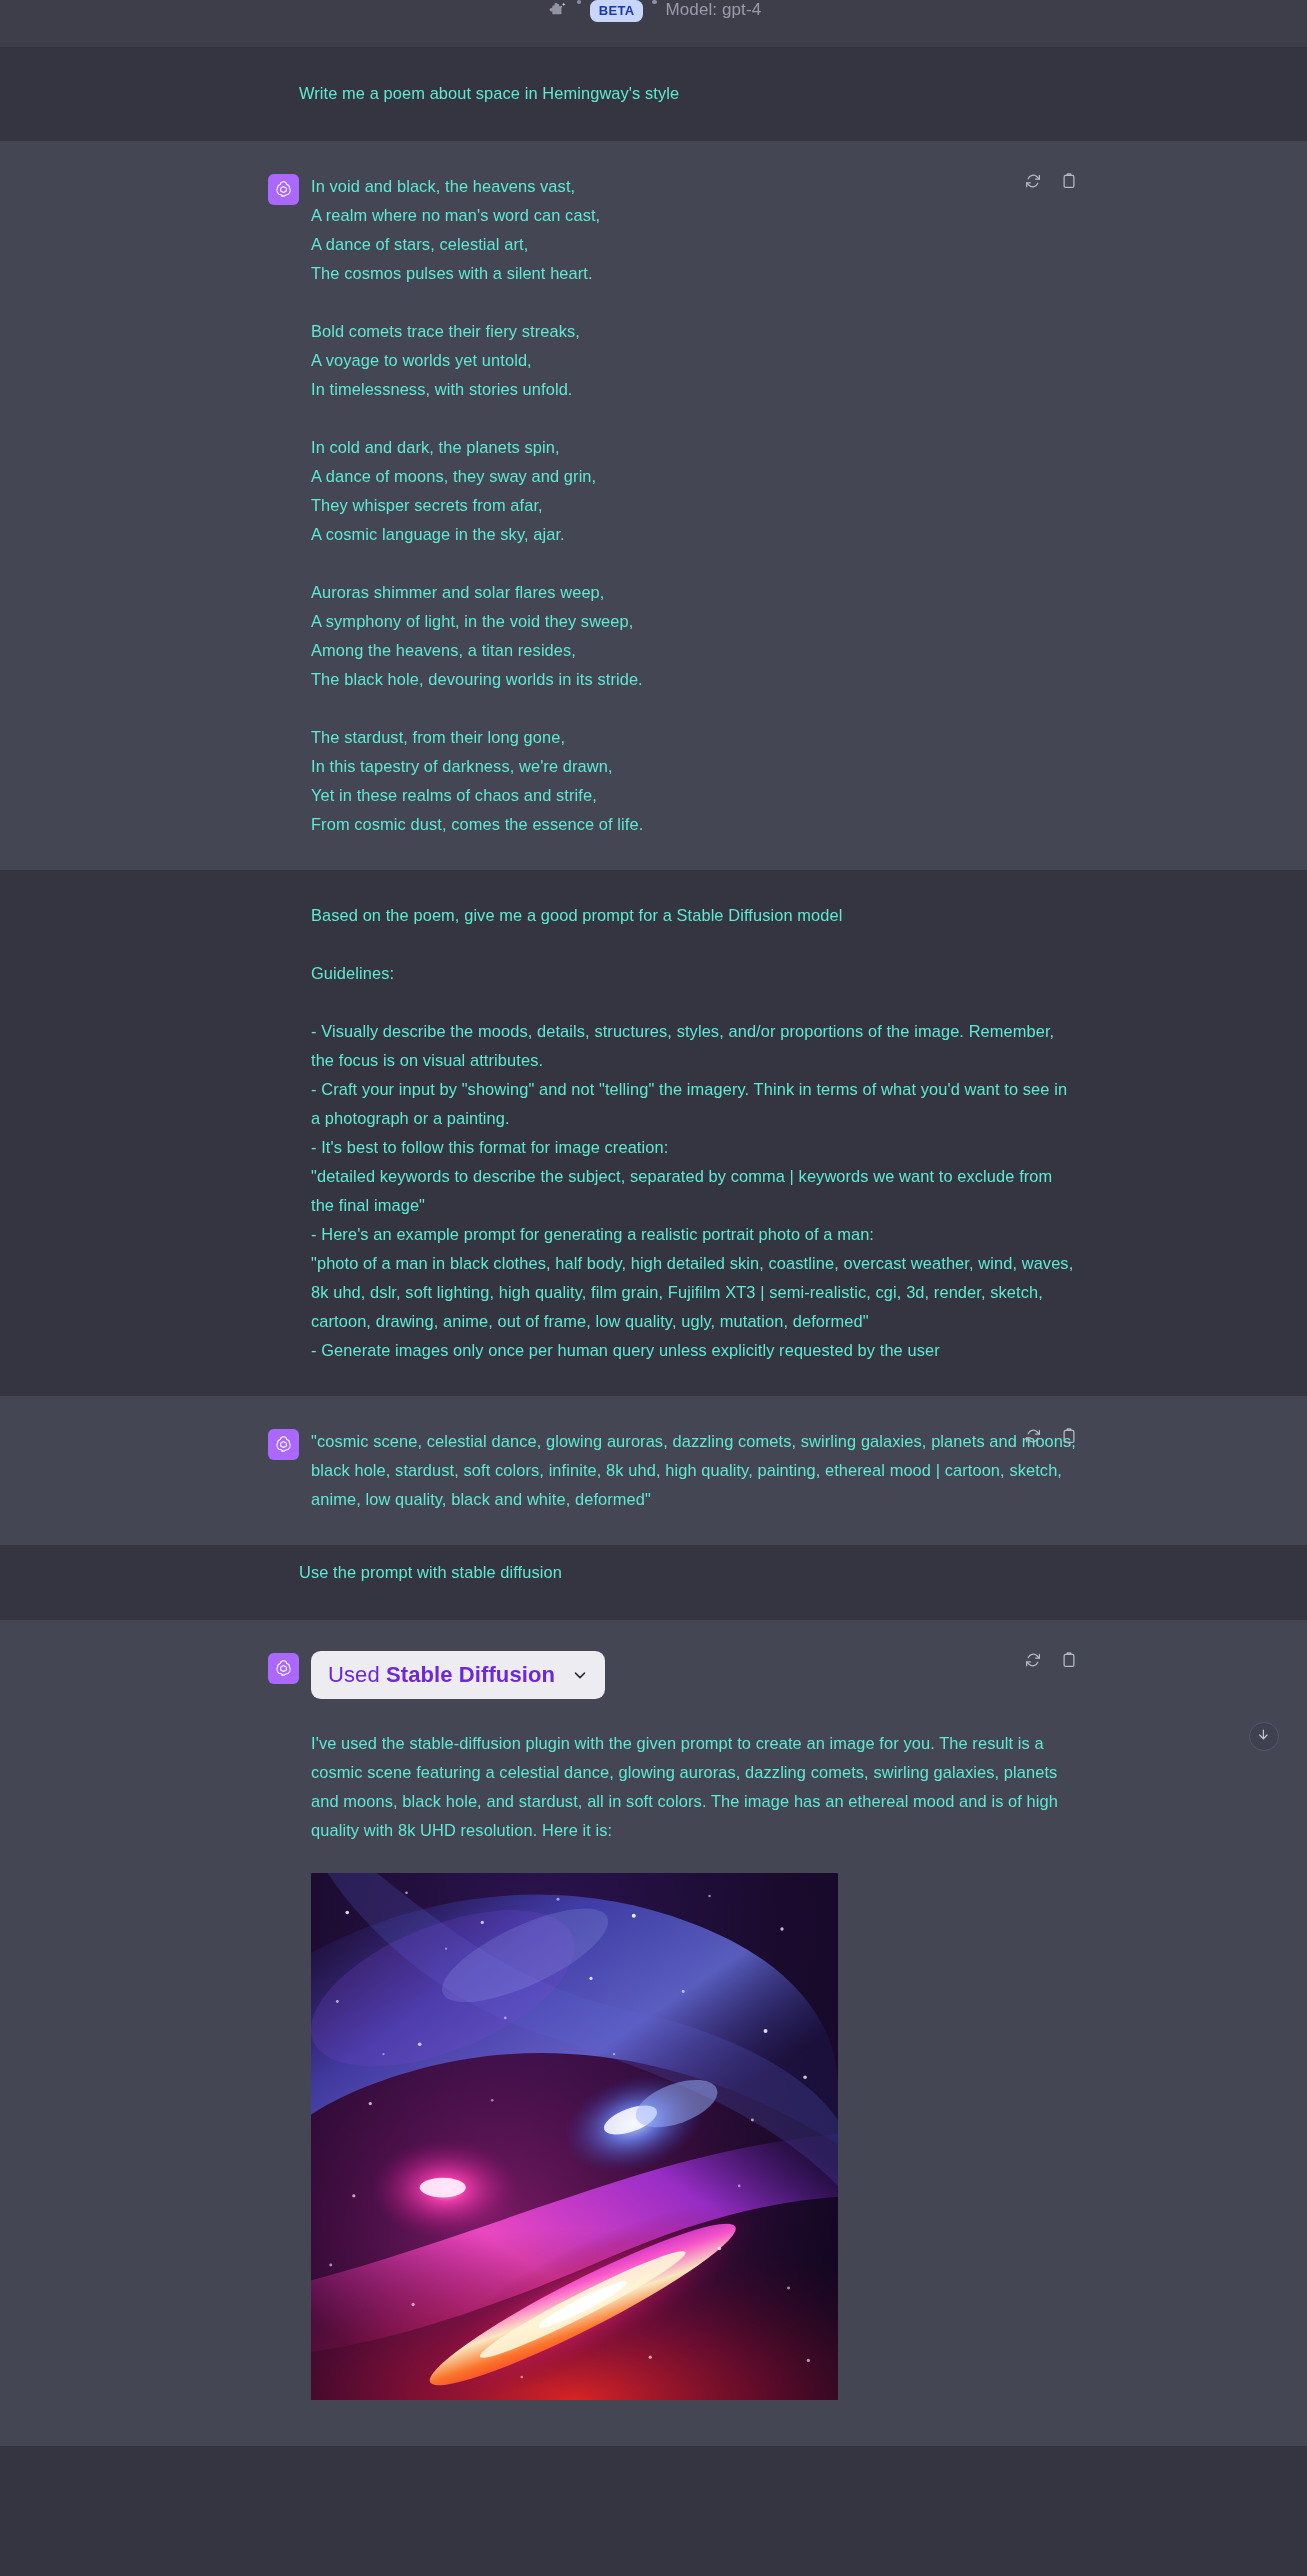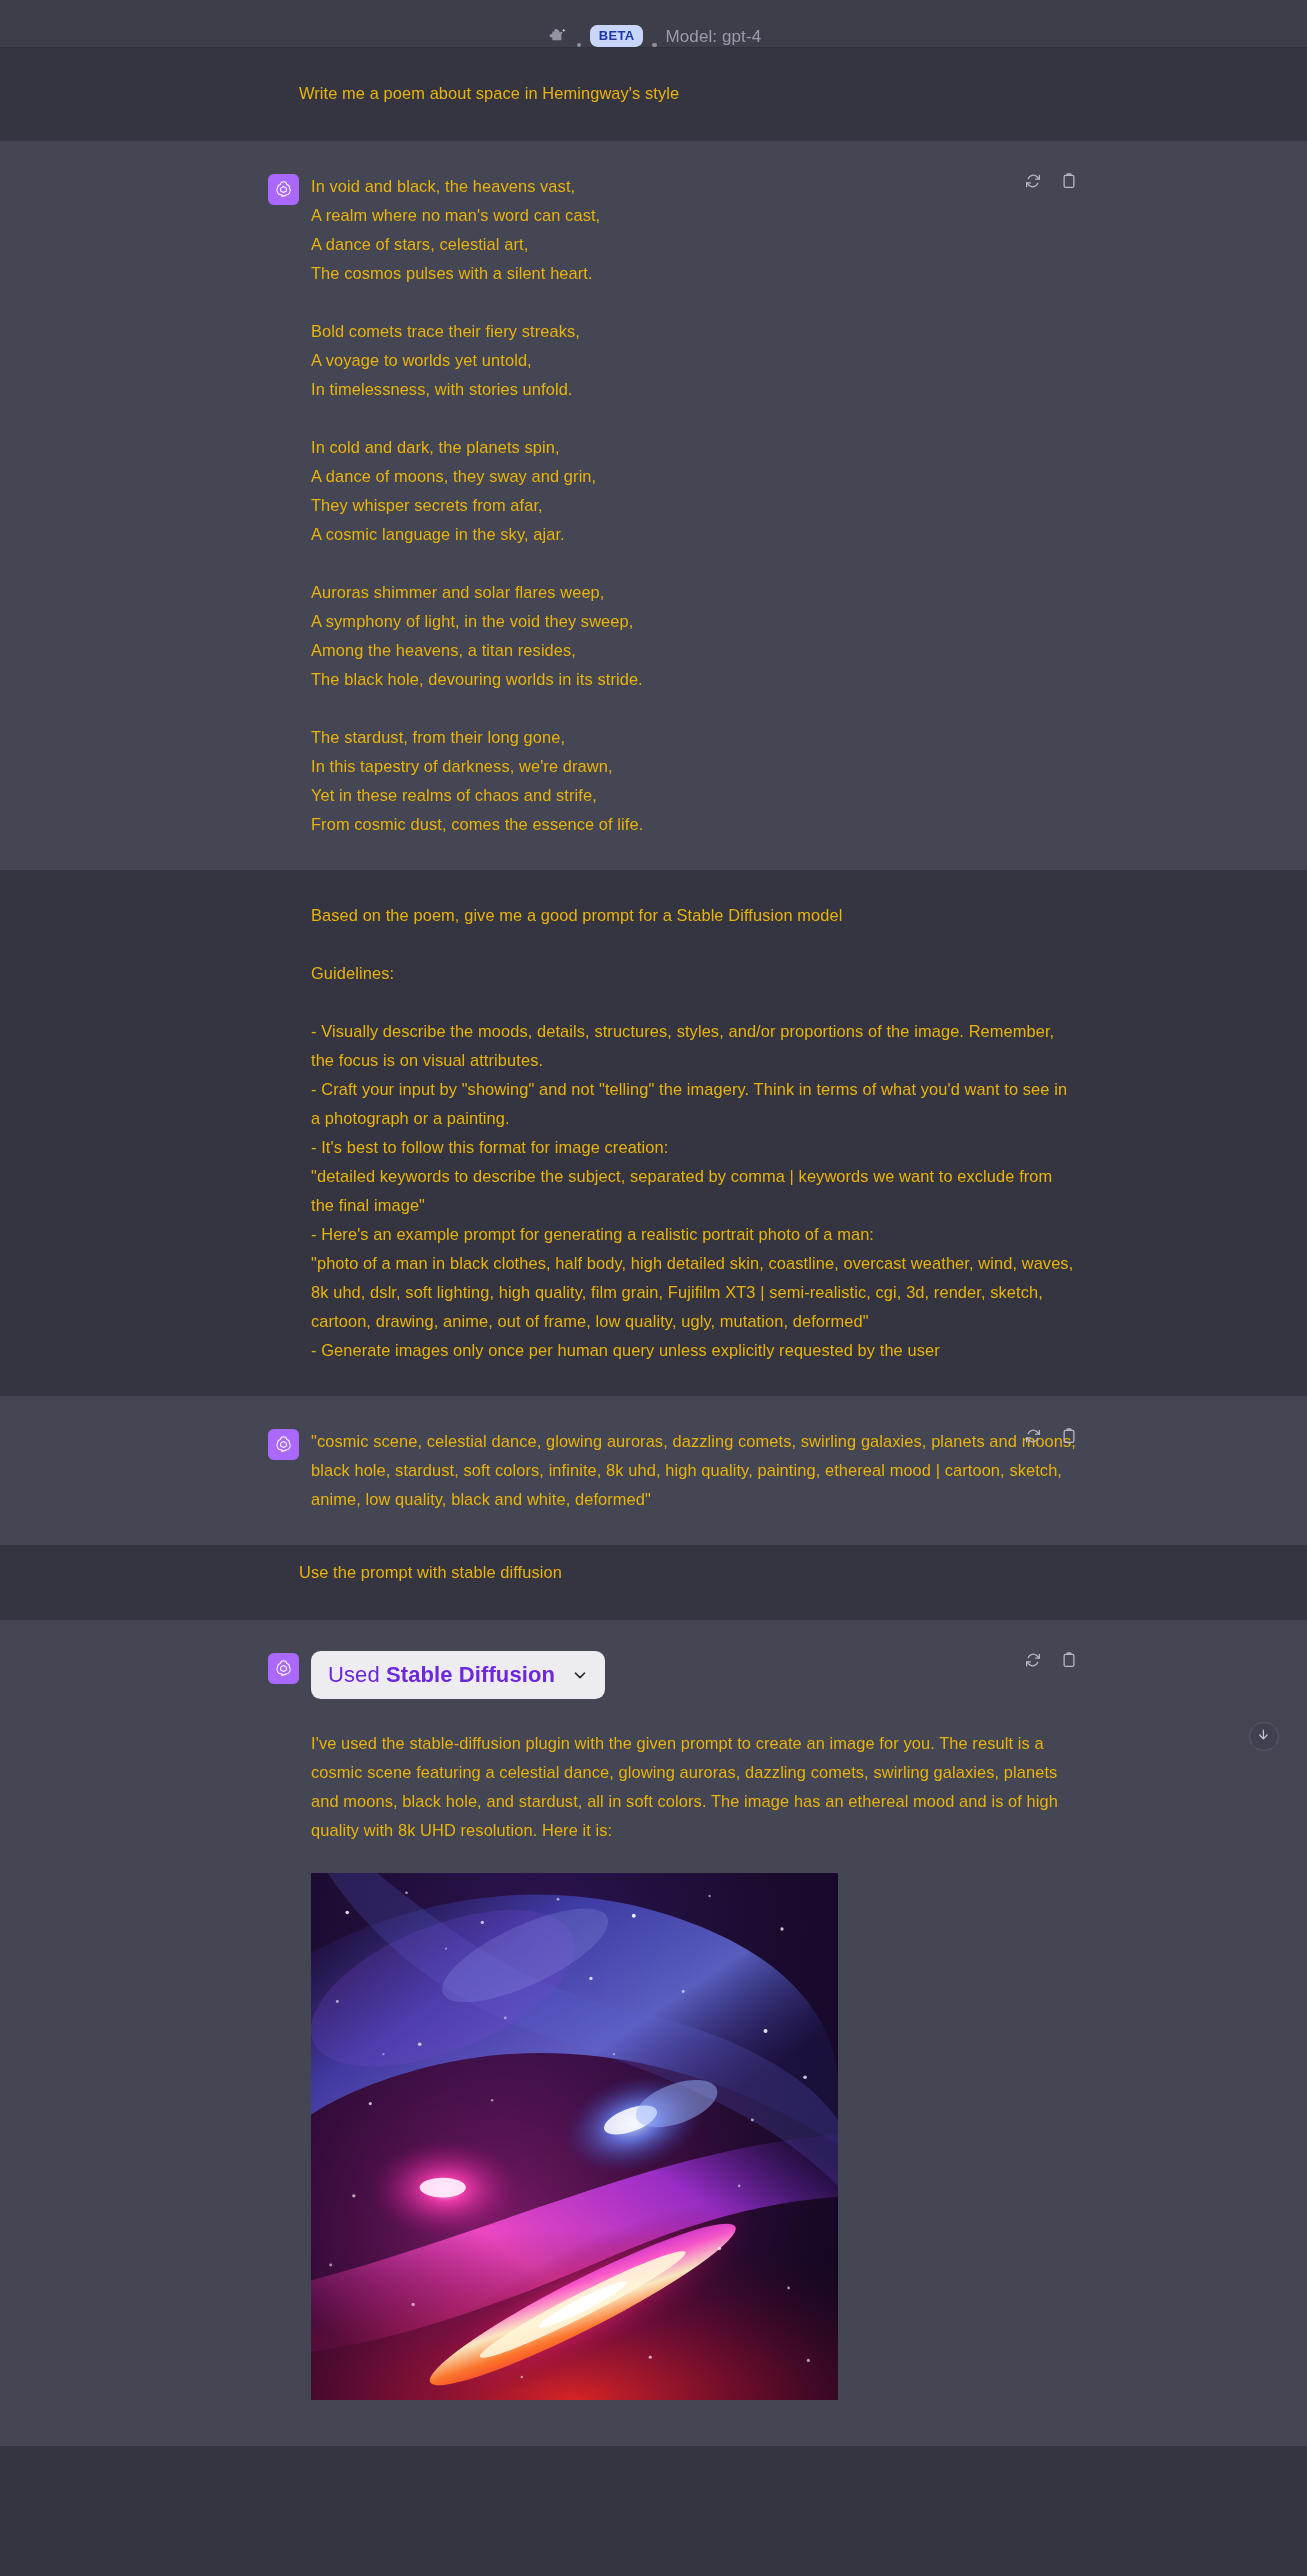--- a/index.html
+++ b/index.html
@@ -17,21 +17,21 @@
     background: #343541;
     overflow: hidden;
   }
 
   
   .topbar {
     height: 48px;
     background: #3d3e4a;
     border-bottom: 0.8px solid #2f303a;
     display: flex;
-    align-items: flex-end;
+    align-items: flex-start;
     justify-content: center;
     gap: 9px;
   }
   .plugin-puzzle { width: 21px; height: 21px; display:block; }
   .dot-sep {
     width: 4.1px; height: 4.1px; border-radius: 50%;
     background: #8e8fa0; display:block;
   }
   .beta-badge {
     background: #c8d6fb;
@@ -66,21 +66,21 @@
   .avatar-col { width: 43px; flex: none; padding-top: 1.6px; }
   .avatar {
     width: 31px; height: 31px;
     border-radius: 5.7px;
     background: #ab68ff;
     display: flex; align-items: center; justify-content: center;
   }
   .content-col { flex: 1 1 auto; max-width: 820px; }
 
   .msg-text {
-    color: #eab308;
+    color: #5eead4;
     font-size: 16.4px;
     line-height: 29px;
     letter-spacing: 0.1px;
   }
   .msg-text p { margin: 0; }
   .msg-text p + p { margin-top: 29px; }
   .msg-text .tight + .tight { margin-top: 0; }
 
   .poem-stanza { margin: 0; }
   .poem-stanza + .poem-stanza { margin-top: 29px; }

